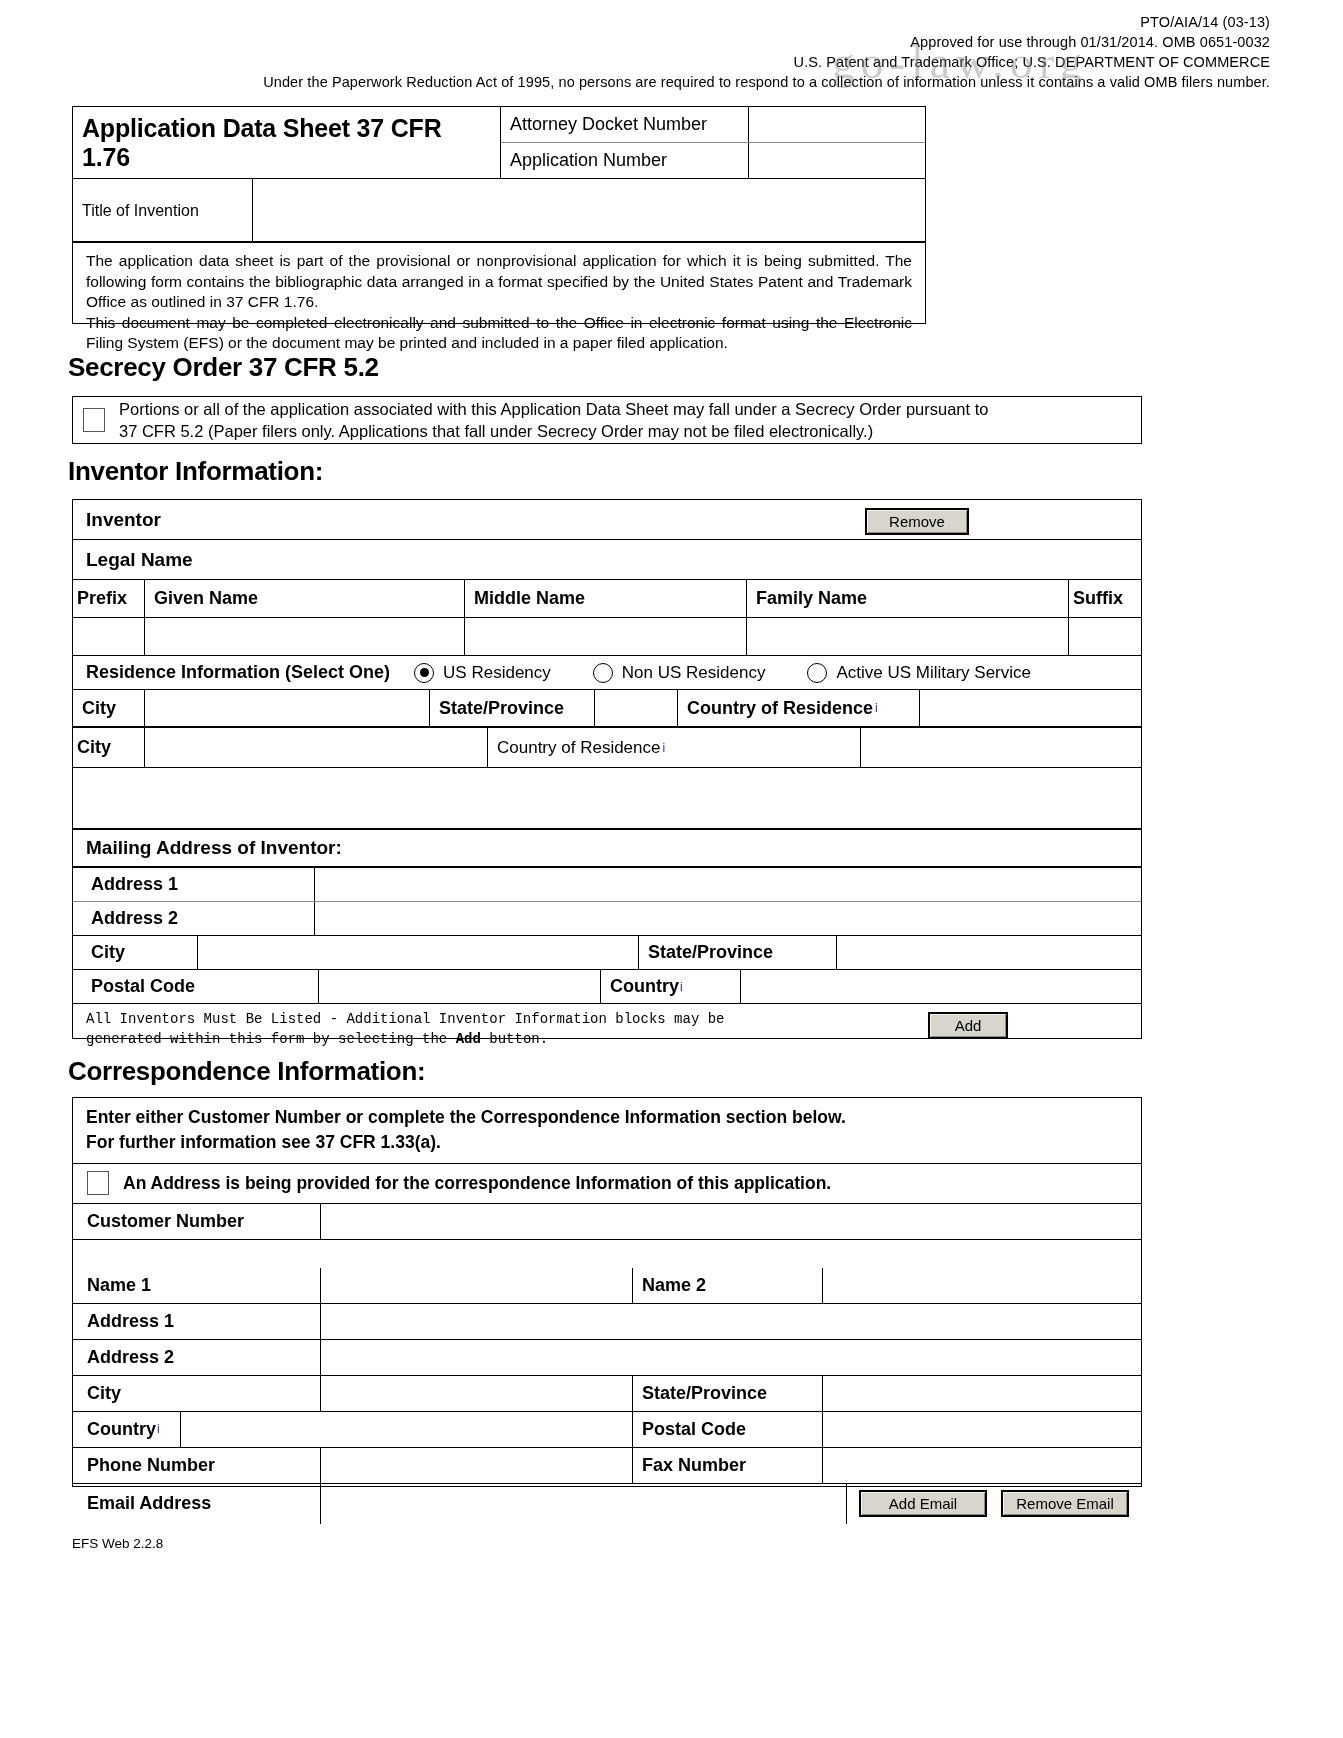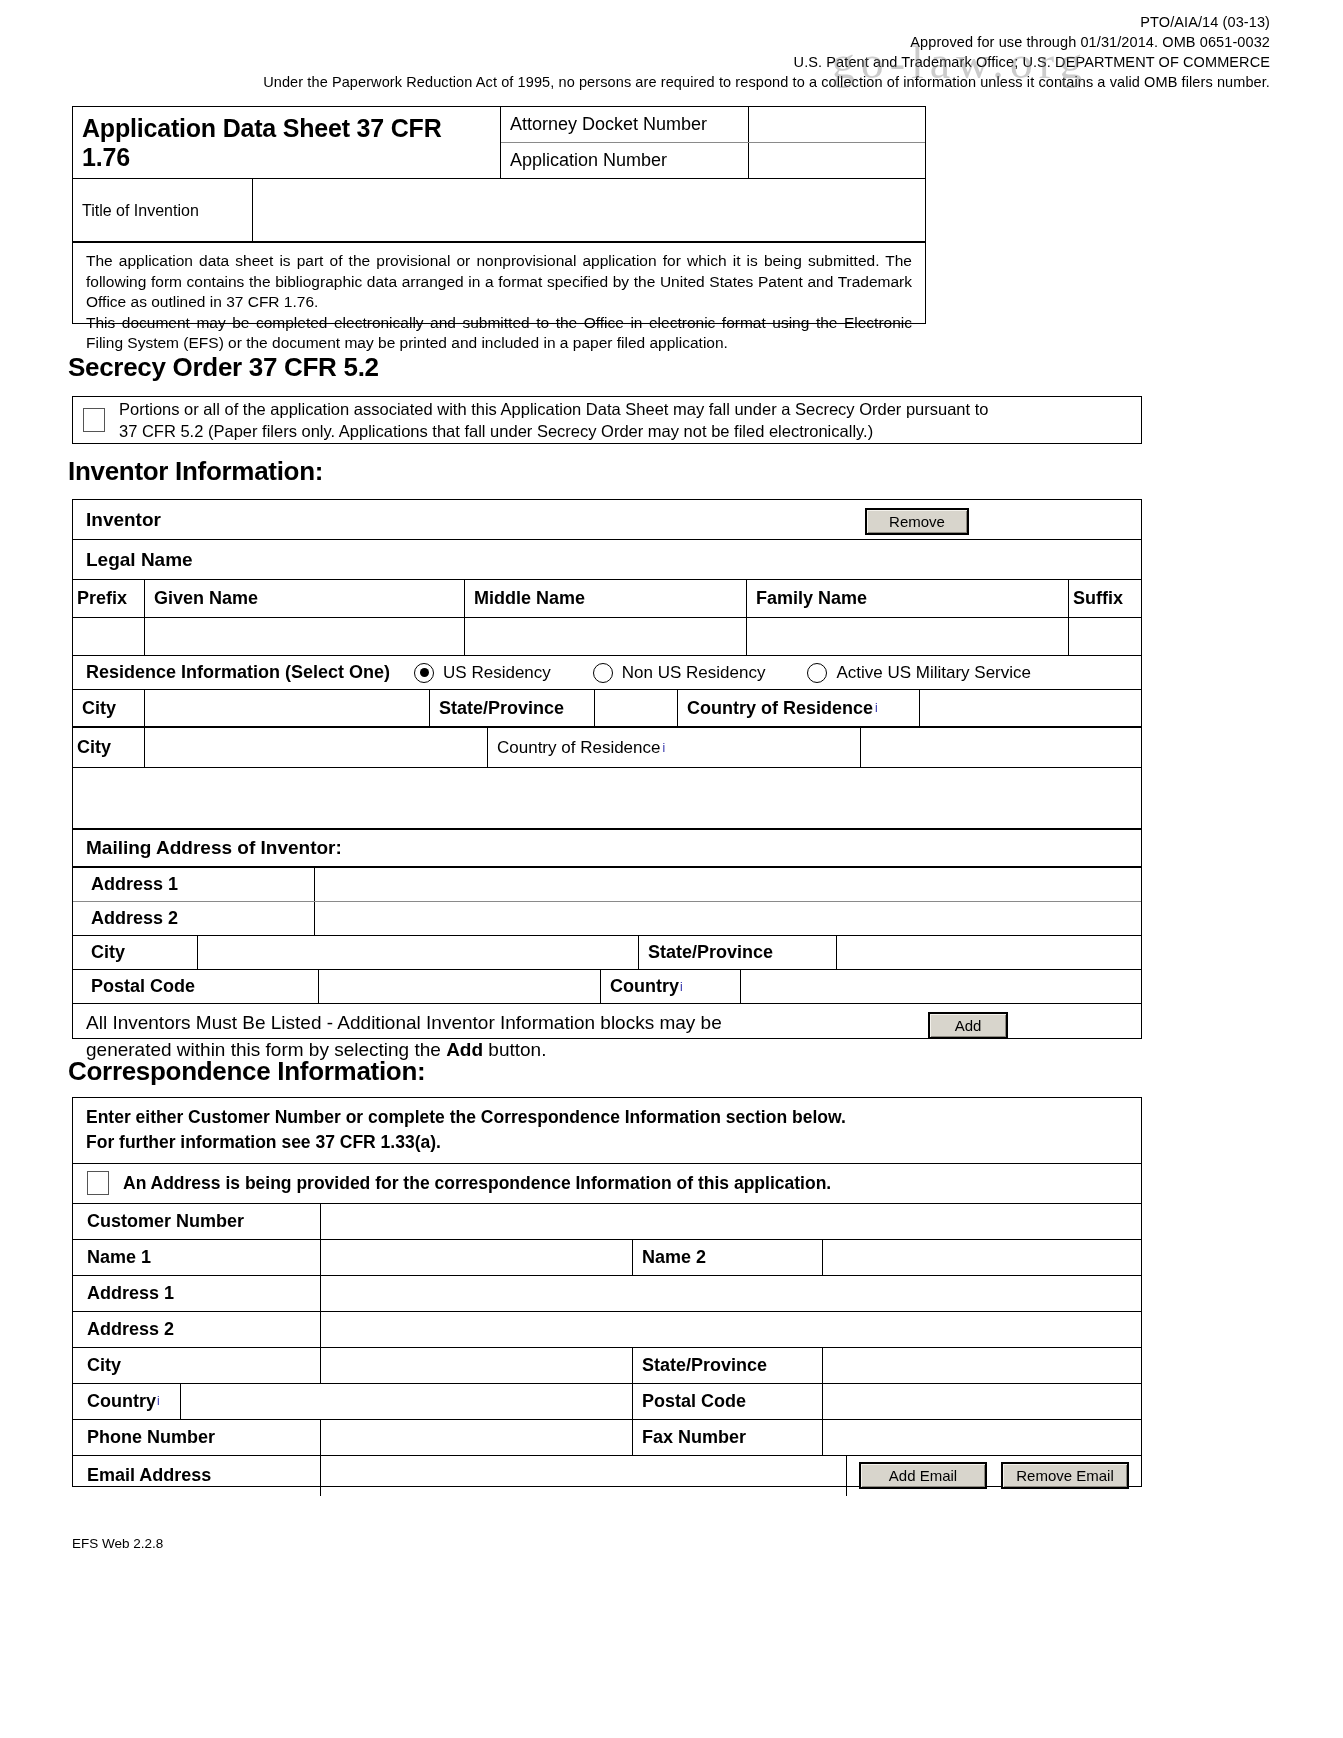--- a/index.html
+++ b/index.html
@@ -331,21 +331,21 @@
       </div>
       <div class="cell brdR" style="width:282px;"></div>
       <div class="cell lbl-b brdR" style="width:140px; font-size:18px;">
         <span>Country</span>
           <span class="sub-i">i</span>
       </div>
       <div class="cell" style="flex:1;"></div>
     </div>
 
     <div class="row" style="height:58px; position:relative;">
-      <div class="cell" style="flex:1; display:block; padding:6px 13px; font-size:19px; line-height:1.42;">
+      <div class="cell" style="flex:1; display:block; padding:6px 13px; font-size:14px; line-height:1.42;font-family:Liberation Mono, monospace;">
         <div>All  Inventors  Must  Be  Listed  -  Additional  Inventor  Information  blocks  may  be</div>
         <div><span>generated within this form by selecting the </span><b>Add</b><span> button.</span></div>
       </div>
       <button class="btn" id="add-btn">Add</button>
     </div>
   </div>
 
   <div class="sec-h" style="left:68px; top:1056px;">Correspondence Information:</div>
 
   <div class="box" id="corr-box">
@@ -358,21 +358,21 @@
     <div class="row brdB" style="height:40px; align-items:center; padding-left:14px;">
       <span class="checkbox"></span>
       <span class="lbl-b" style="font-size:17.5px;">An Address is being provided for the correspondence Information of this application.</span>
     </div>
 
     <div class="row brdB" style="height:36px;">
       <div class="cell lbl-b brdR" style="width:248px; font-size:18px; padding-left:14px;">Customer Number</div>
       <div class="cell" style="flex:1;"></div>
     </div>
 
-    <div class="row brdB" style="height:36px;">
+    <div class="row brdB" style="height:36px;margin-top:28px;">
       <div class="cell lbl-b brdR" style="width:248px; font-size:18px; padding-left:14px;">Name 1</div>
       <div class="cell brdR" style="width:312px;"></div>
       <div class="cell lbl-b brdR" style="width:190px; font-size:18px;">Name 2</div>
       <div class="cell" style="flex:1;"></div>
     </div>
 
     <div class="row brdB" style="height:36px;">
       <div class="cell lbl-b brdR" style="width:248px; font-size:18px; padding-left:14px;">Address 1</div>
       <div class="cell" style="flex:1;"></div>
     </div>

